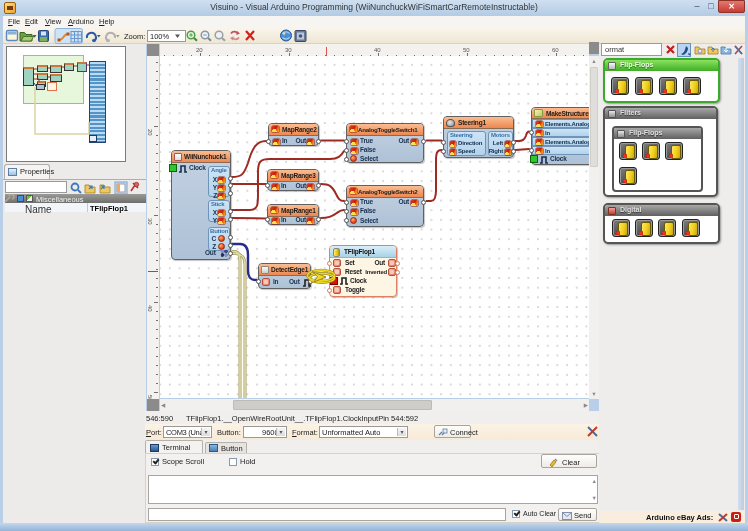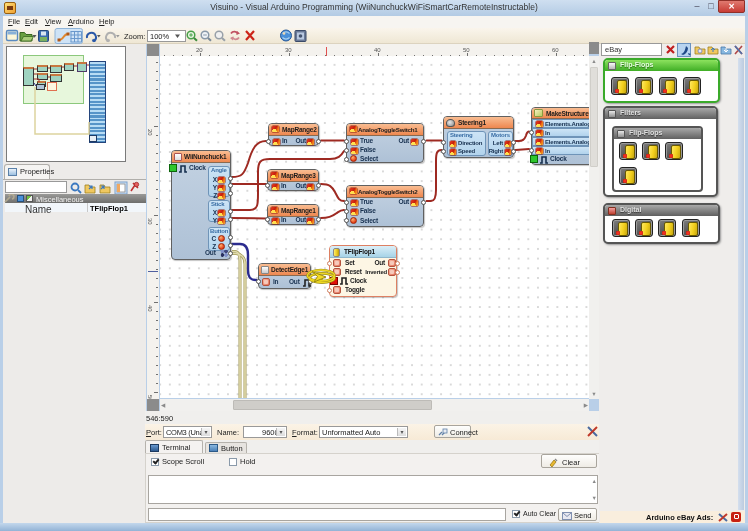--- a/index.html
+++ b/index.html
@@ -432,28 +432,29 @@
 <div class="abs sbarrow" style="left:0;bottom:0;width:10px;">▼</div>
 <div class="abs sbthumb" style="left:1px;top:11px;width:8px;height:100px;background:#e0deda;border-color:#d0cec9;"></div>
 </div>
 <div class="abs sbtrack" id="hscroll" style="left:160px;top:399px;width:429px;height:12px;">
 <div class="abs sbarrow" style="left:1px;top:1px;">◀</div>
 <div class="abs sbarrow" style="right:1px;top:1px;">▶</div>
 <div class="abs sbthumb" style="left:73px;top:1px;width:199px;height:10px;"></div>
 </div>
 <div class="abs" id="statusrow">
  <span class="abs" style="left:1px;top:3px;">546:590</span>
+ <span class="abs" style="left:41px;top:3px;">TFlipFlop1.__OpenWireRootUnit__.TFlipFlop1.ClockInputPin 544:592</span>
 </div>
 <div class="abs" id="portrow">
  <span class="abs" style="left:1px;top:4px;"><u style="text-decoration:underline">P</u>ort:</span>
  <div class="combo" style="left:18px;top:2px;width:49px;height:12px;">
       <span style="position:absolute;left:2px;top:1px;overflow:hidden;width:38px;white-space:nowrap;letter-spacing:-0.3px;">COM3 (Unava</span>
       <i>▾</i>
     </div>
- <span class="abs" style="left:72px;top:4px;">Name:</span>
+ <span class="abs" style="left:72px;top:4px;">Button:</span>
  <div class="combo" style="left:98px;top:2px;width:44px;height:12px;">
       <span style="position:absolute;left:18px;top:1px;">9600</span>
       <i>▾</i>
     </div>
  <span class="abs" style="left:147px;top:4px;"><u style="text-decoration:underline">F</u>ormat:</span>
  <div class="combo" style="left:174px;top:2px;width:89px;height:12px;">
       <span style="position:absolute;left:2px;top:1px;">Unformatted Auto</span>
       <i>▾</i>
     </div>
  <div class="btn" style="left:289px;top:1px;width:37px;height:13px;">
@@ -499,21 +500,21 @@
     <span class="abs" style="left:377px;top:55.5px;font-size:7px;color:#222;">Auto Clear</span>
  <div class="btn" style="left:412px;top:54px;width:39px;height:13px;">
   <svg width="10" height="8" style="position:absolute;left:3px;top:2.5px;">
         <rect x="0.5" y="0.5" width="9" height="7" fill="#e8e8f0" stroke="#8090b0" stroke-width="1"></rect>
         <path d="M1,1 l4,3.5 4,-3.5" fill="none" stroke="#8090b0" stroke-width="1"></path>
       </svg>
   <span style="position:absolute;left:15px;top:2px;">Send</span>
  </div>
 </div>
 <div class="abs" id="rightpanel">
-<div class="abs" style="left:2px;top:-1px;width:61px;height:13px;background:#fff;border:1px solid #999;font-size:7.5px;color:#333;padding:1px 0 0 3px;">eBay</div>
+<div class="abs" style="left:2px;top:-1px;width:61px;height:13px;background:#fff;border:1px solid #999;font-size:7.5px;color:#333;padding:1px 0 0 3px;">ormat</div>
 <svg class="abs" width="80" height="14" style="left:65px;top:-1px;">
  <path d="M3,3 l7,7 M10,3 l-7,7" stroke="#c02020" stroke-width="2.2"></path>
  <rect x="13.5" y="0.5" width="13" height="13" fill="#b8d4f0" stroke="#6a92c0"></rect>
  <path d="M17,11 c4,-1 4,-5 5,-8 l2,2 c0,3 -2,6 -5,7 z" fill="#204a88"></path>
       <path d="M24,10 l3,1 -2,1.5 z" fill="#204a88"></path>
  <path d="M31,4 h4 l1,2 h5 v5 h-10 z" fill="#f0c860" stroke="#a08020" stroke-width="0.8"></path>
       <circle cx="36" cy="8" r="2" fill="#e8e8f8" stroke="#7080c0" stroke-width="0.8"></circle>
  <path d="M44,4 h4 l1,2 h5 v5 h-10 z" fill="#f0c860" stroke="#a08020" stroke-width="0.8"></path>
       <path d="M49,9 v-4 m-2,2 l2,-2 2,2" stroke="#3a78c0" stroke-width="1" fill="none"></path>
  <path d="M57,4 h4 l1,2 h5 v5 h-10 z" fill="#88b8e0" stroke="#4a78a8" stroke-width="0.8"></path>

